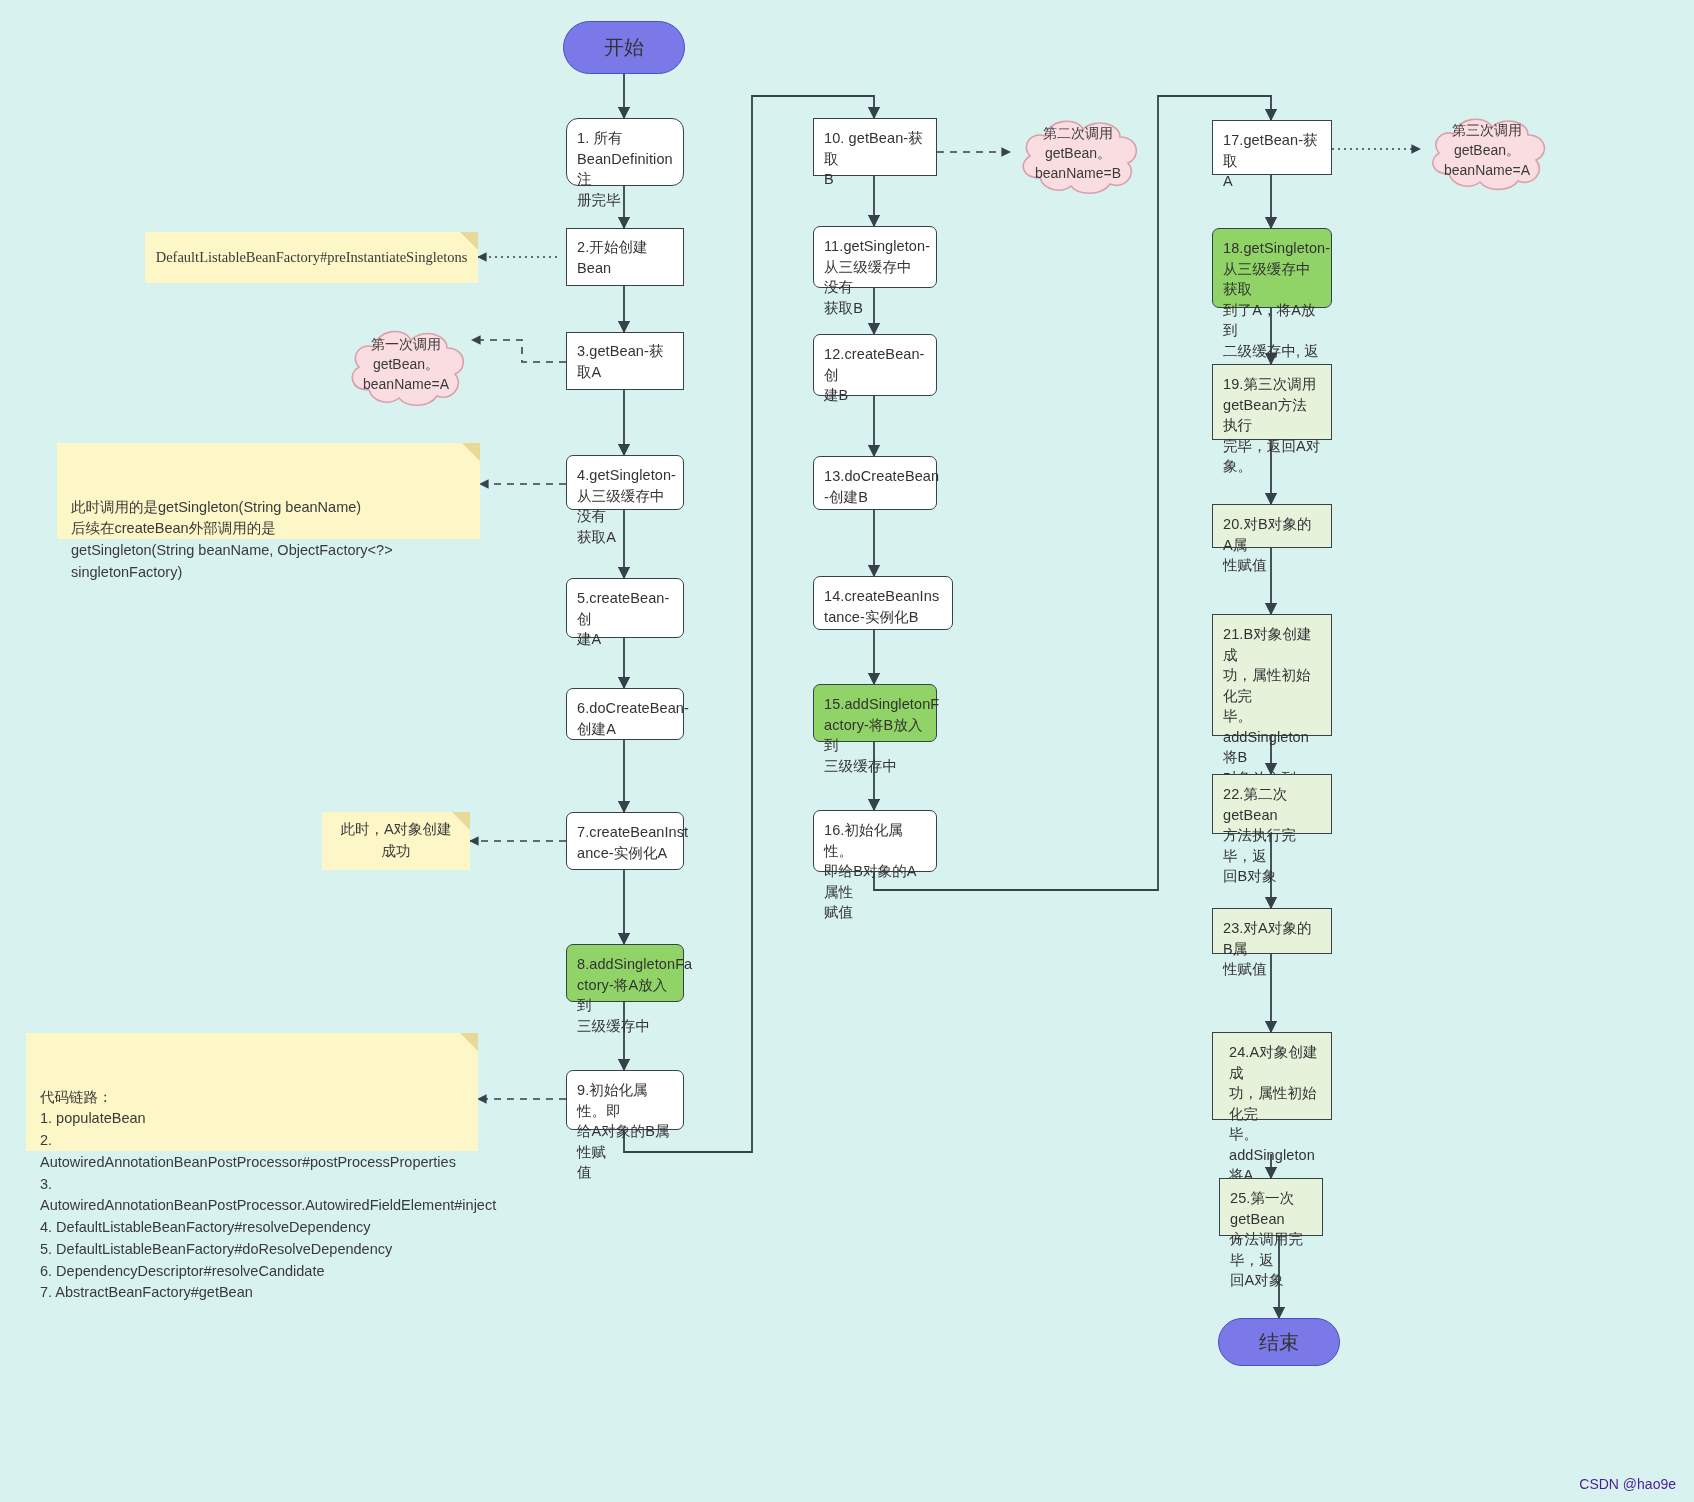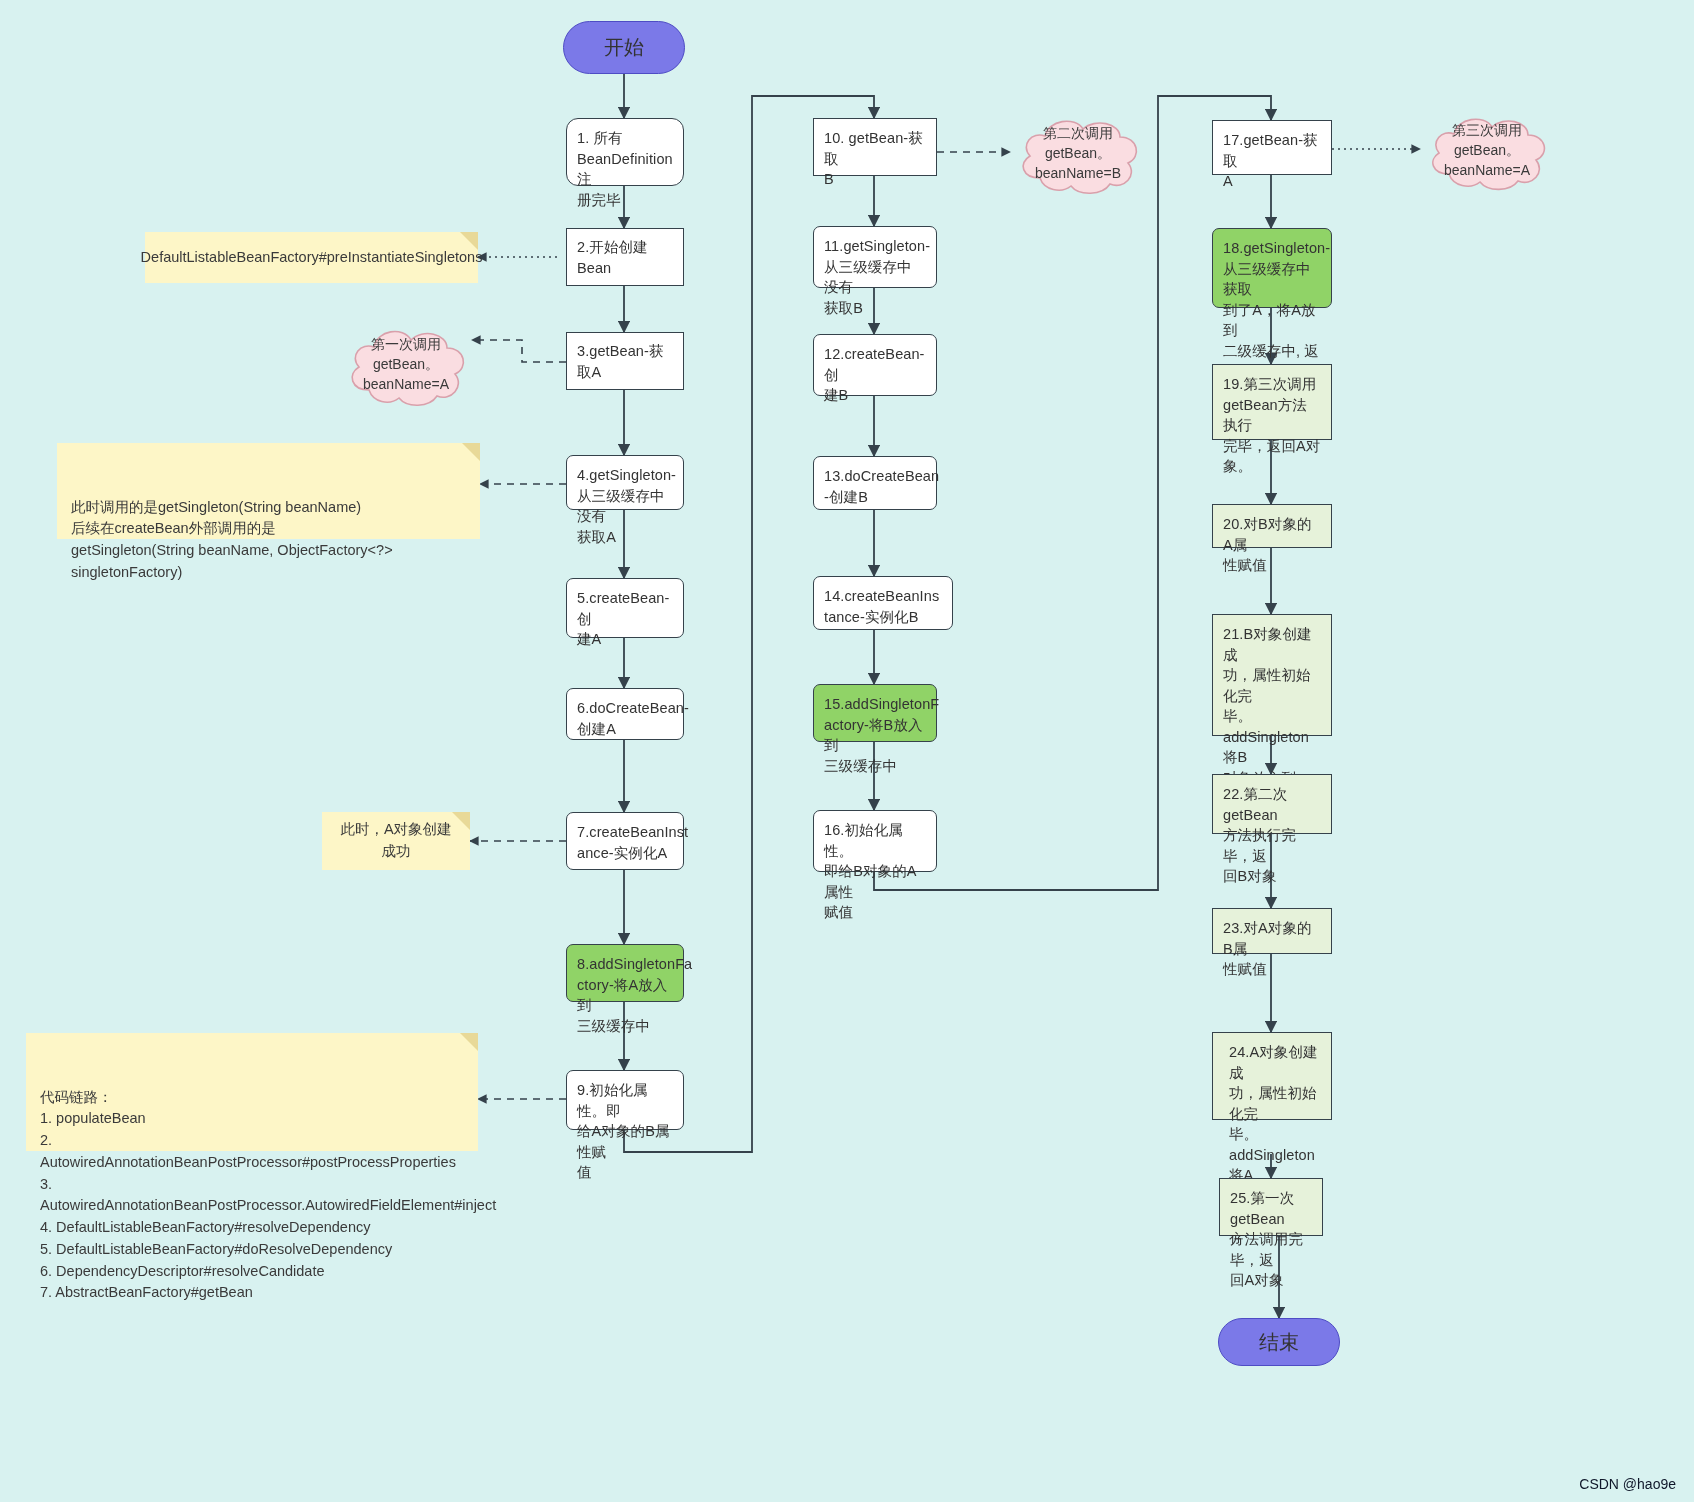--- a/index.html
+++ b/index.html
@@ -65,21 +65,21 @@
     font-size:14px;line-height:1.45;
     color:#3a3a3a;
     white-space:pre-line;
     z-index:3;
   }
   .cloud .cloudtext{position:relative;z-index:2;}
   .cloud svg{position:absolute;left:0;top:0;width:100%;height:100%;z-index:1;}
 
   .watermark{
     position:absolute;right:18px;bottom:10px;
-    font-size:14px;color:#0f172a;
+    font-size:14px;color:#4c1d95;
     font-family:"Liberation Sans","DejaVu Sans",sans-serif;
   }
 </style>
 </head>
 <body>
 
 <svg id="canvas" xmlns="http://www.w3.org/2000/svg">
   <defs>
     <marker id="arrow" viewBox="0 0 10 10" refX="9" refY="5" markerWidth="7" markerHeight="7" orient="auto-start-reverse">
       <path d="M 0 0 L 10 5 L 0 10 z" fill="#35424b"></path>
@@ -225,21 +225,21 @@
 功，属性初始化完
 毕。
 addSingleton将A
 对象放入到一级缓
 存</div>
 
 <div class="node palegreen" style="left:1219px;top:1178px;width:104px;height:58px;">25.第一次getBean
 方法调用完毕，返
 回A对象</div>
 
-<div class="note center" style="left:145px;top:232px;width:333px;height:51px;">
+<div class="note center" style="left:145px;top:232px;width:333px;height:51px;font-family:Liberation Serif, serif;">
   <span class="fold"></span>
   <span>DefaultListableBeanFactory#preInstantiateSingletons</span>
 </div>
 
 <div class="note" style="left:57px;top:443px;width:423px;height:96px;">
   <span class="fold"></span>
   <span>此时调用的是getSingleton(String beanName)
 后续在createBean外部调用的是
 getSingleton(String beanName, ObjectFactory&lt;?&gt; singletonFactory)</span>
 </div>

